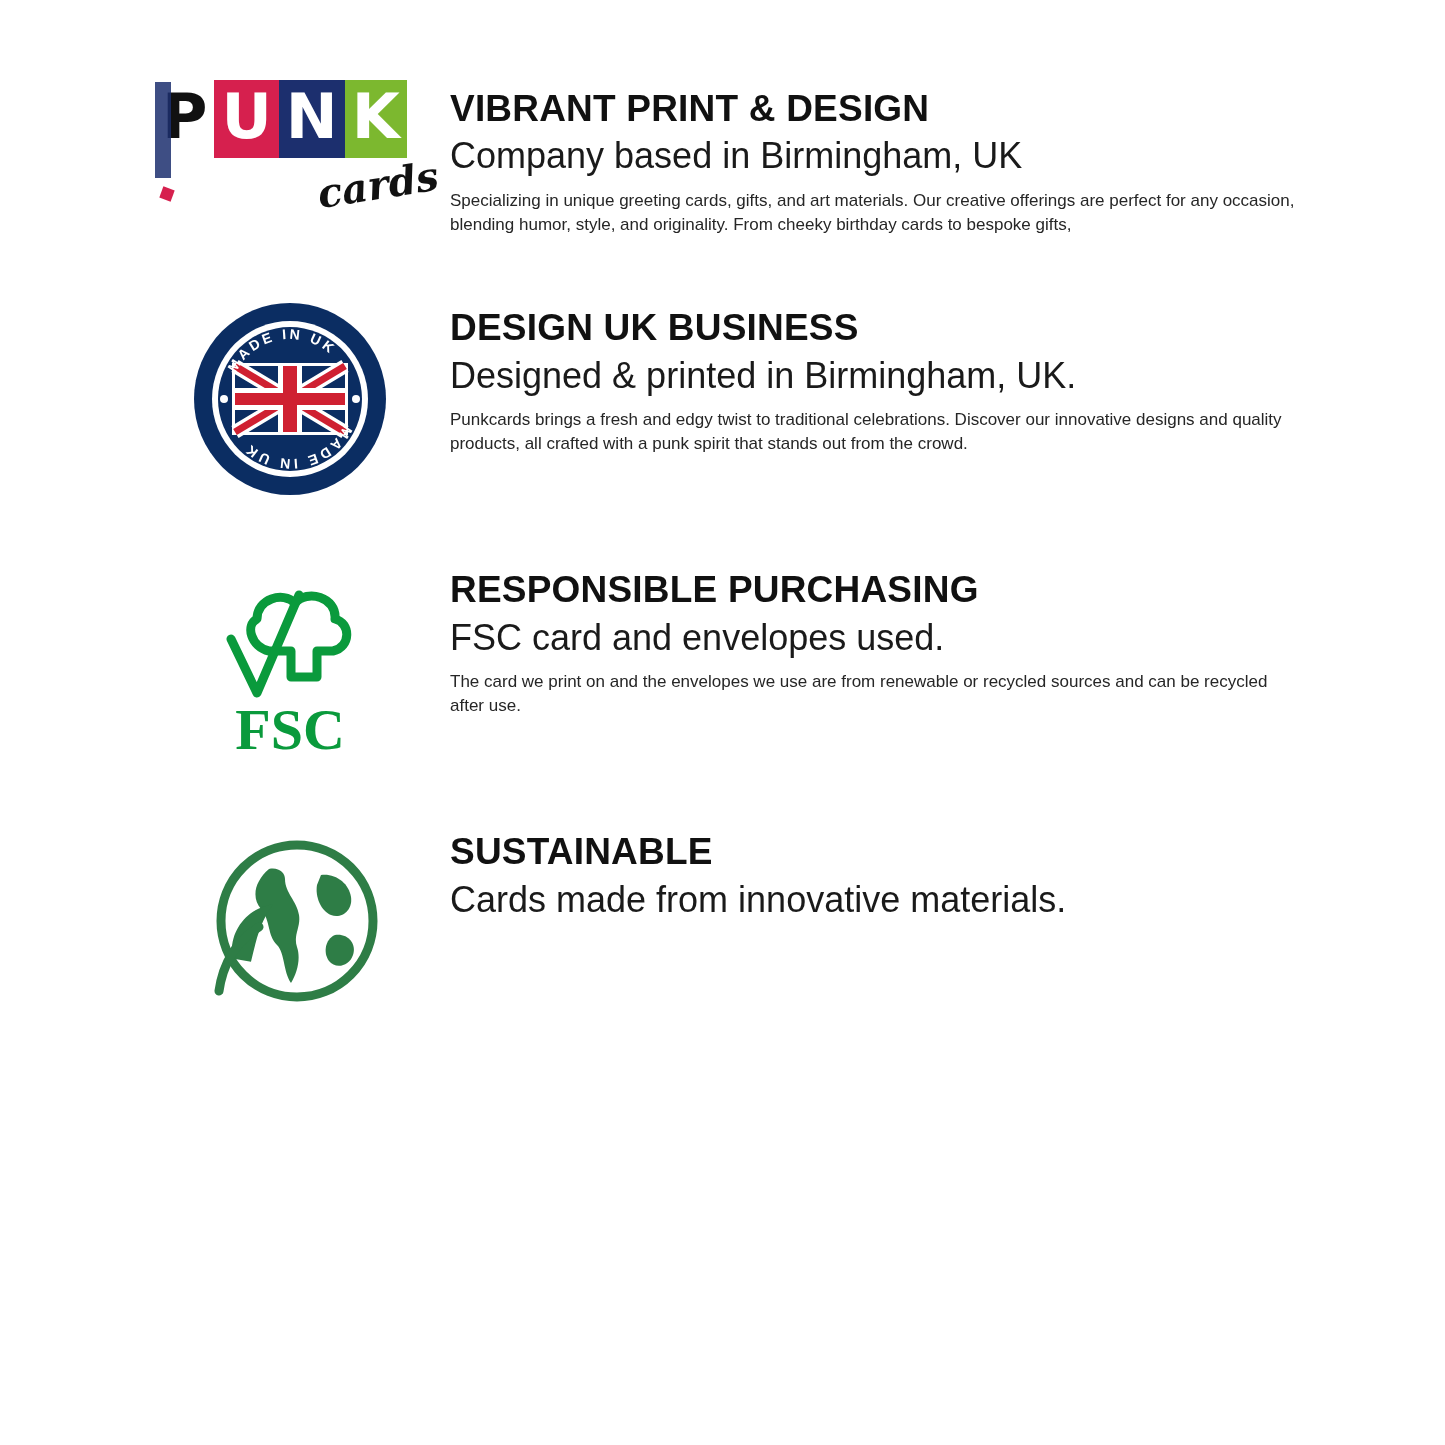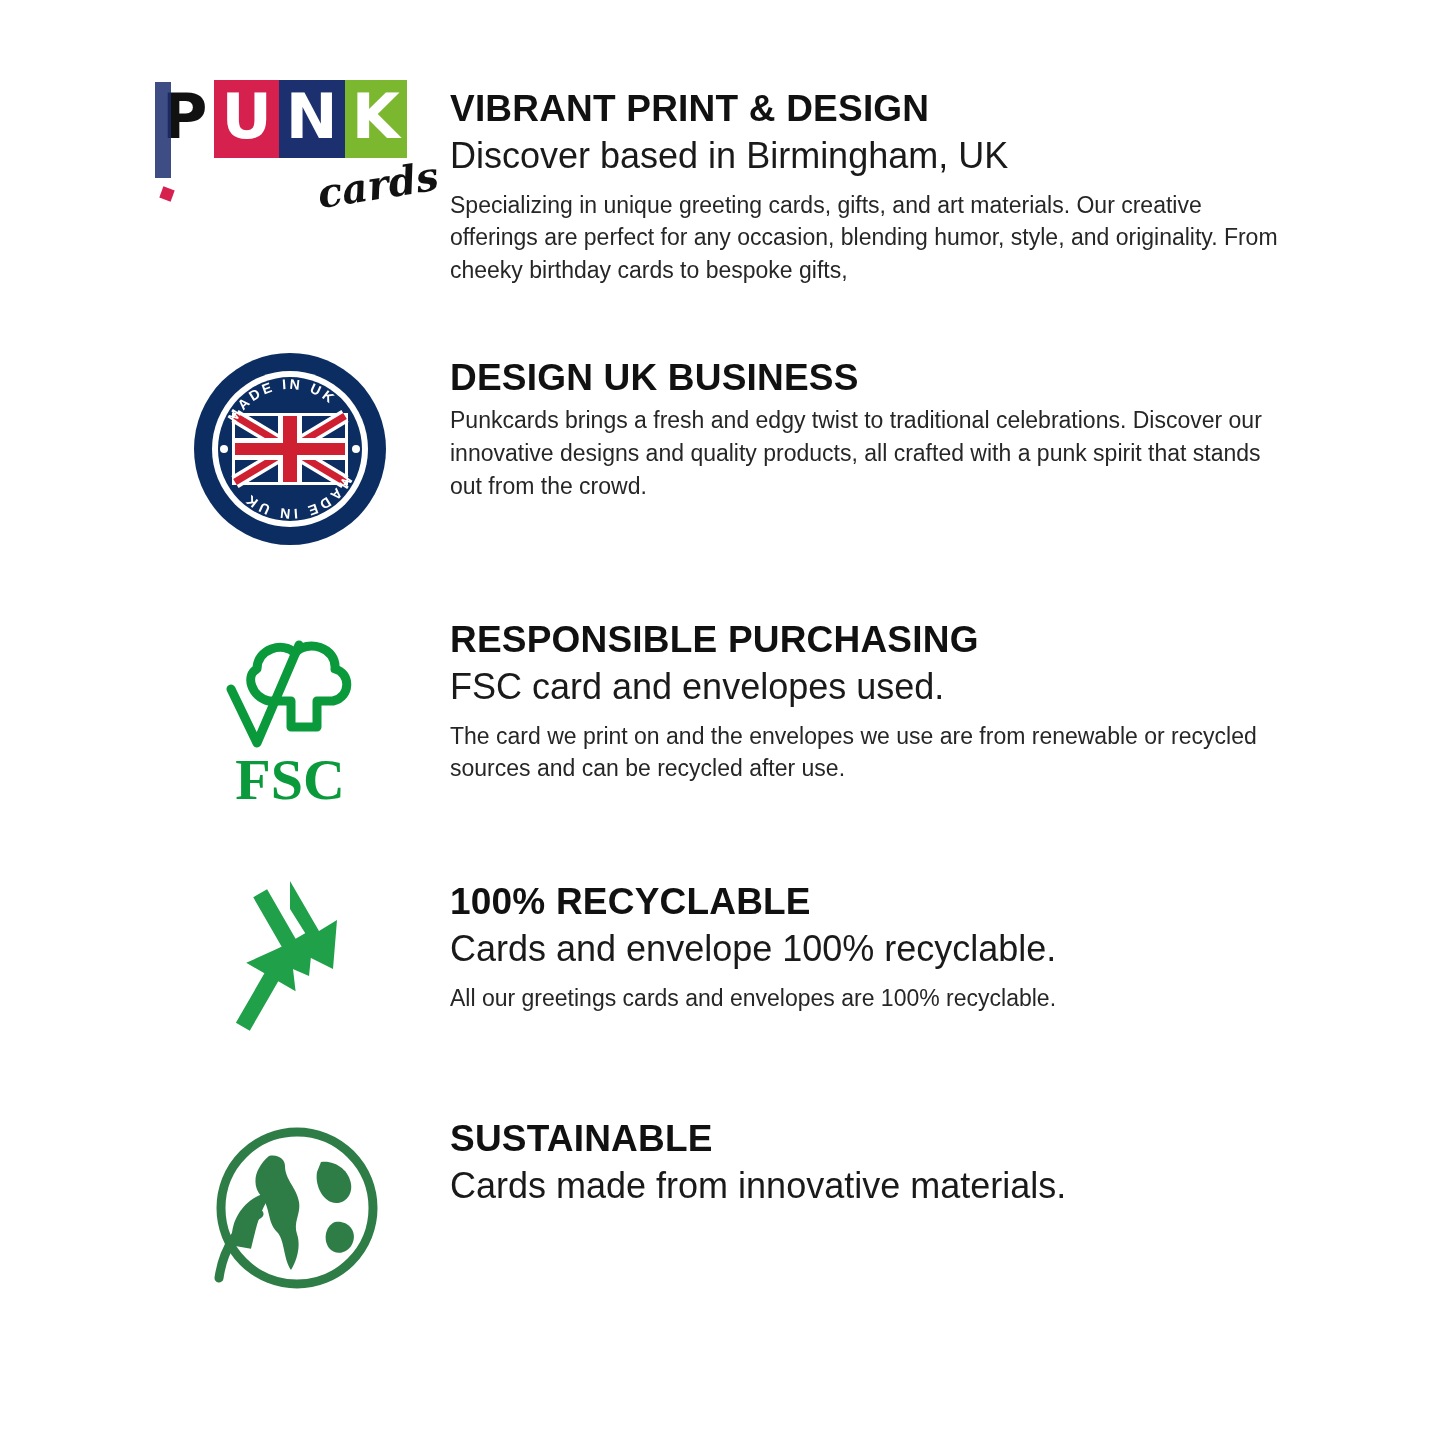--- a/index.html
+++ b/index.html
@@ -41,21 +41,21 @@
     color: #111111;
   }
   .f-sub {
     font-size: 36px;
     font-weight: 400;
     line-height: 1.15;
     margin: 0 0 12px 0;
     color: #1a1a1a;
   }
   .f-body {
-    font-size: 23px;
+    font-size: 17px;
     line-height: 1.42;
     color: #262626;
     margin: 0;
     max-width: 860px;
   }
 
   
   .punk-logo {
     position: relative;
     width: 270px;
@@ -129,21 +129,21 @@
           <span class="pl pl-u">U</span>
           <span class="pl pl-n">N</span>
           <span class="pl pl-k">K</span>
         </div>
         <div class="punk-dot"></div>
         <div class="punk-cards">cards</div>
       </div>
     </div>
     <div class="text-col">
       <h2 class="f-title">VIBRANT PRINT &amp; DESIGN</h2>
-      <div class="f-sub">Discover based in Birmingham, UK</div>
+      <div class="f-sub">Company based in Birmingham, UK</div>
       <p class="f-body">Specializing in unique greeting cards, gifts, and art materials. Our creative offerings are perfect for any occasion, blending humor, style, and originality. From cheeky birthday cards to bespoke gifts,</p>
     </div>
   </div>
 
   <div class="feature">
     <div class="icon-col">
       <svg class="uk-badge" viewBox="0 0 200 200" aria-hidden="true">
         <circle cx="100" cy="100" r="96" fill="#0b2d62"></circle>
         <circle cx="100" cy="100" r="78" fill="#ffffff"></circle>
         <circle cx="100" cy="100" r="72" fill="#0b2d62"></circle>
@@ -164,20 +164,21 @@
         </text>
         <text font-family="Liberation Sans, sans-serif" font-size="14" font-weight="bold" fill="#ffffff" letter-spacing="3">
           <textPath href="#arcBottom" startOffset="14%">MADE IN UK</textPath>
         </text>
         <circle cx="34" cy="100" r="4" fill="#ffffff"></circle>
         <circle cx="166" cy="100" r="4" fill="#ffffff"></circle>
       </svg>
     </div>
     <div class="text-col">
       <h2 class="f-title">DESIGN UK BUSINESS</h2>
+      <div class="f-sub">Designed &amp; printed in Birmingham, UK.</div>
       <p class="f-body">Punkcards brings a fresh and edgy twist to traditional celebrations. Discover our innovative designs and quality products, all crafted with a punk spirit that stands out from the crowd.</p>
     </div>
   </div>
 
   <div class="feature">
     <div class="icon-col">
       <svg class="fsc" viewBox="0 0 190 200" aria-hidden="true">
         <g fill="none" stroke="#0a9a3c" stroke-width="9" stroke-linecap="round" stroke-linejoin="round">
           <path d="M62 58 C62 38, 88 30, 100 42 C112 28, 142 36, 140 58 C156 62, 156 86, 138 90 L122 90 L122 116 L96 116 L96 90 L74 90 C56 86, 50 64, 62 58 Z"></path>
           <path d="M36 78 L62 132 L104 34"></path>
@@ -185,36 +186,20 @@
         <text x="95" y="188" text-anchor="middle" font-family="Liberation Serif, serif" font-size="58" font-weight="bold" fill="#0a9a3c">FSC</text>
       </svg>
     </div>
     <div class="text-col">
       <h2 class="f-title">RESPONSIBLE PURCHASING</h2>
       <div class="f-sub">FSC card and envelopes used.</div>
       <p class="f-body">The card we print on and the envelopes we use are from renewable or recycled sources and can be recycled after use.</p>
     </div>
   </div>
 
-  <div class="feature">
-    <div class="icon-col">
-      <svg class="recycle" viewBox="0 0 190 175" aria-hidden="true">
-        <g fill="#21a04a">
-          <path d="M95 8 L124 58 L142 47 L138 96 L94 74 L112 63 L95 36 Z"></path>
-          <path d="M172 110 L115 110 L115 131 L76 103 L115 74 L115 94 L172 94 Z" transform="rotate(120 95 92)"></path>
-          <path d="M172 110 L115 110 L115 131 L76 103 L115 74 L115 94 L172 94 Z" transform="rotate(240 95 92)"></path>
-        </g>
-      </svg>
-    </div>
-    <div class="text-col">
-      <h2 class="f-title">100% RECYCLABLE</h2>
-      <div class="f-sub">Cards and envelope 100% recyclable.</div>
-      <p class="f-body">All our greetings cards and envelopes are 100% recyclable.</p>
-    </div>
-  </div>
 
   <div class="feature">
     <div class="icon-col">
       <svg class="globe" viewBox="0 0 210 190" aria-hidden="true">
         <circle cx="112" cy="98" r="76" fill="none" stroke="#2e7d46" stroke-width="9"></circle>
         <g fill="#2e7d46">
           <path d="M84 46 C70 58, 66 74, 76 86 C86 98, 82 112, 92 122 C100 130, 98 148, 106 160 C112 150, 116 136, 112 124 C108 112, 116 104, 114 92 C112 78, 100 70, 100 56 C100 50, 94 44, 84 46 Z"></path>
           <path d="M136 52 C150 50, 164 60, 166 74 C168 88, 156 96, 146 92 C136 88, 130 74, 132 62 Z"></path>
           <path d="M150 112 C162 110, 172 120, 168 132 C164 144, 150 146, 144 138 C138 130, 140 116, 150 112 Z"></path>
         </g>

